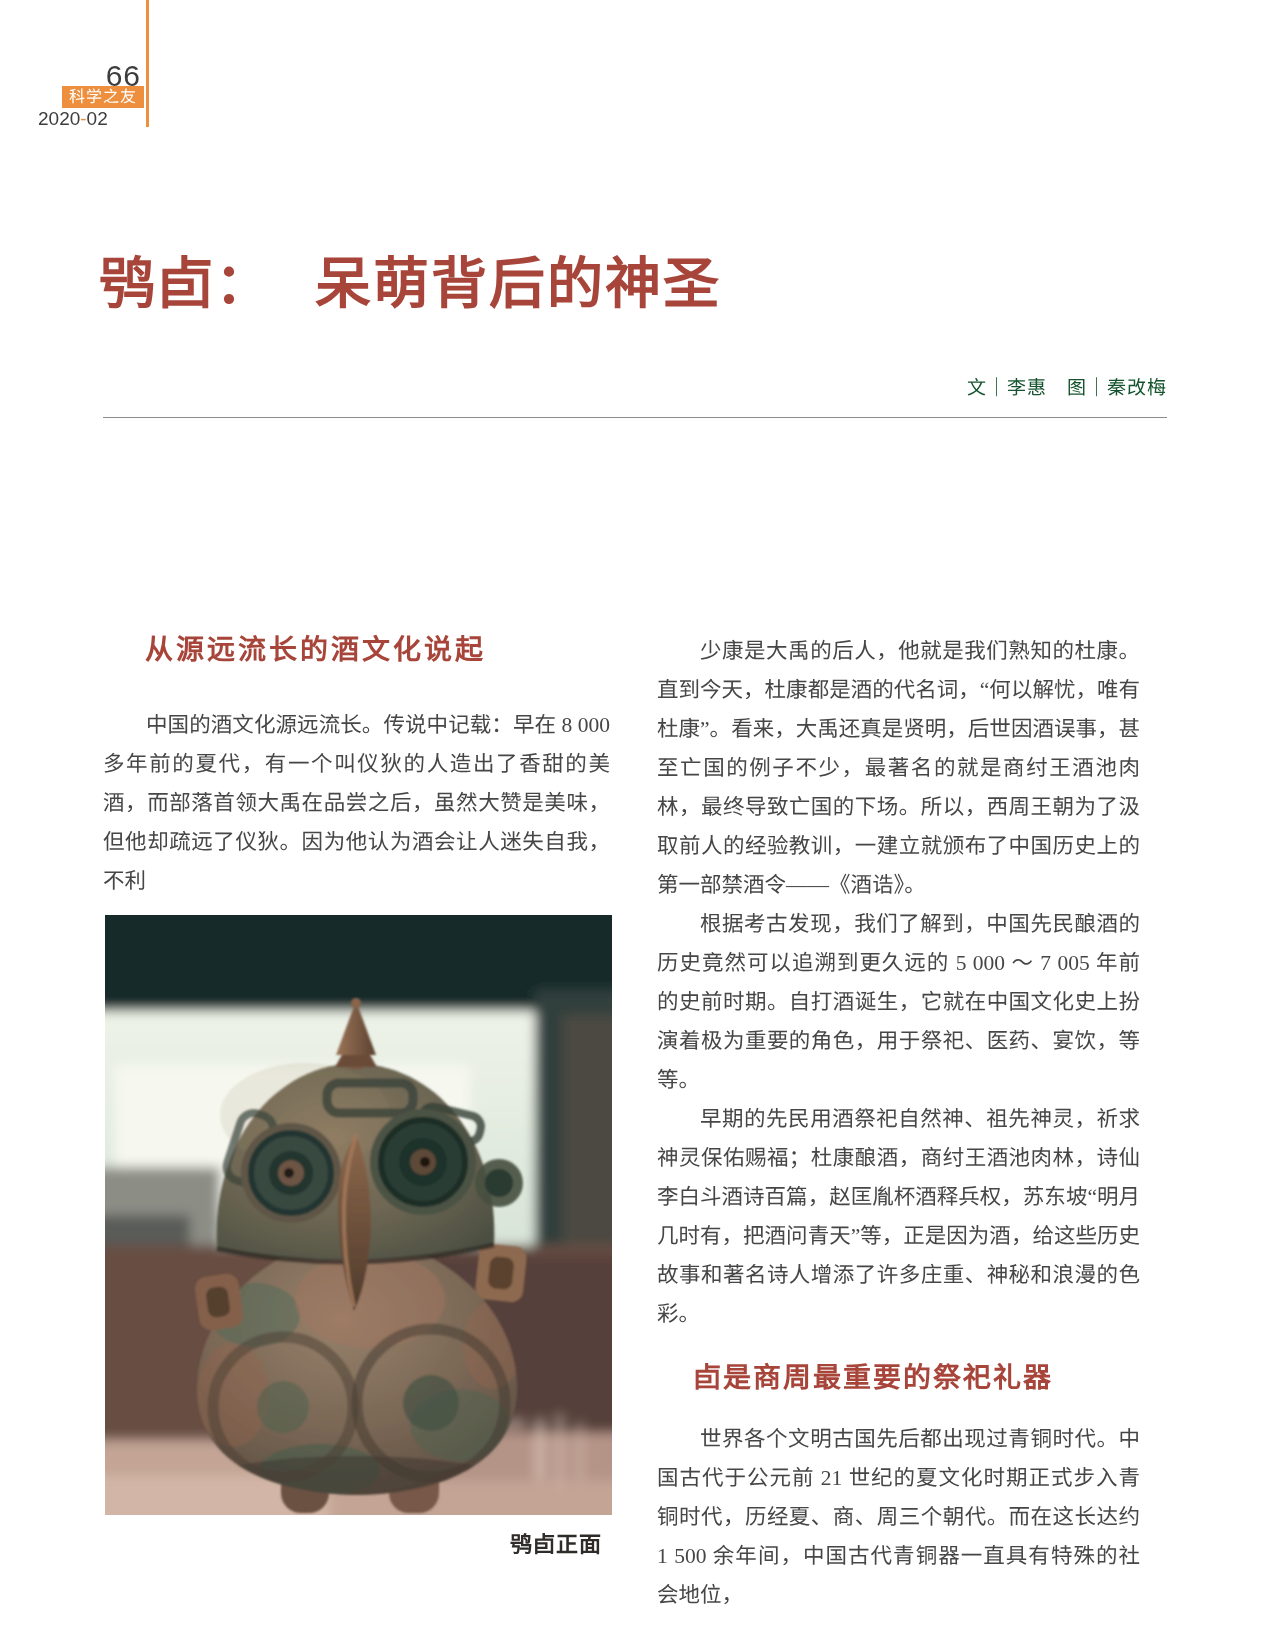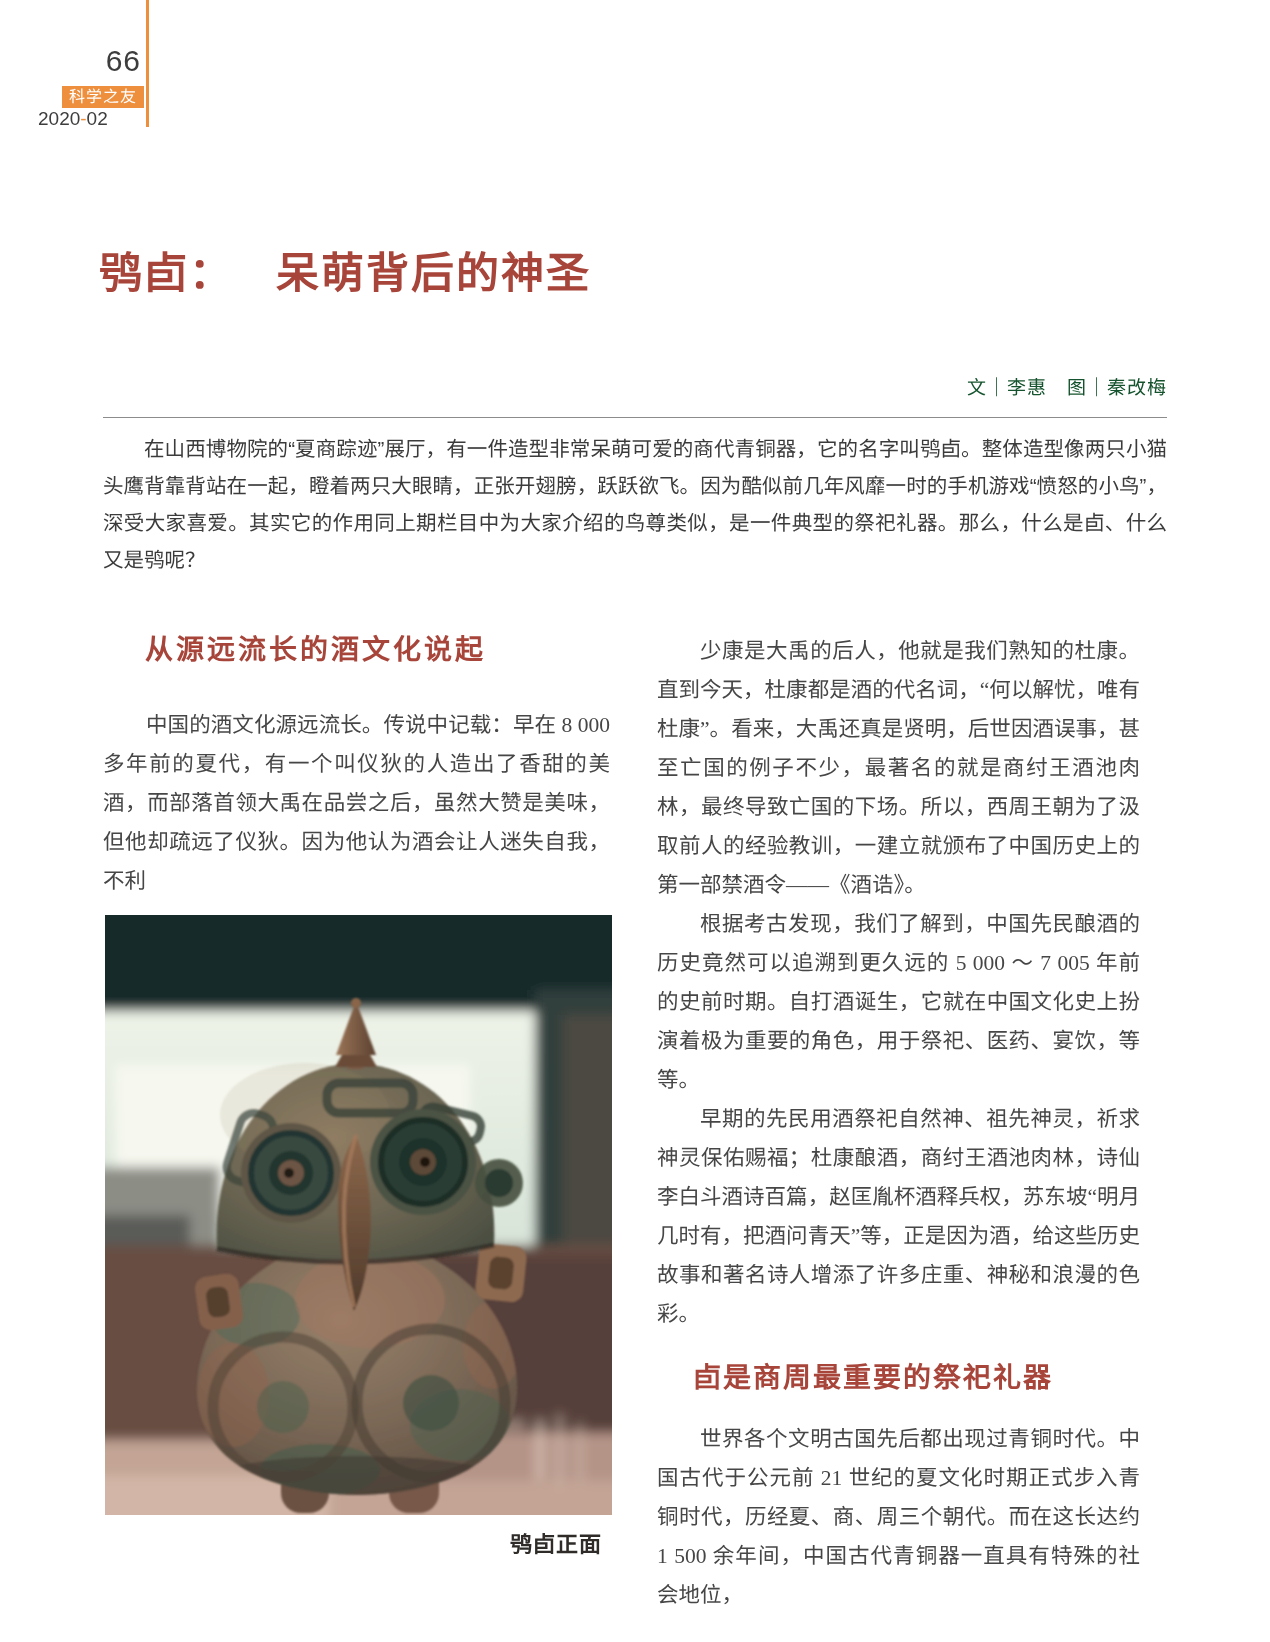--- a/index.html
+++ b/index.html
@@ -2,31 +2,31 @@
 <html lang="zh-CN" style="--accent-orange: #ee8f3e; --title-red: #a8453a; --body-text: #464646; --intro-text: #3b3b3b;"><head>
 <meta charset="utf-8">
 <style>
   html,body{margin:0;padding:0;background:#ffffff;}
   .page{
     position:relative;width:1270px;height:1642px;background:#ffffff;overflow:hidden;
     font-family:"Liberation Serif",serif;
   }
   
   .vline{position:absolute;left:146px;top:0;width:3px;height:127px;background:var(--accent-orange,#ee8f3e);}
-  .pagenum{position:absolute;left:40px;top:44px;width:101px;text-align:right;
+  .pagenum{position:absolute;left:40px;top:59px;width:101px;text-align:right;
     font-family:"Liberation Sans",sans-serif;font-size:30px;color:#3d3d3d;letter-spacing:1px;}
   .badge{position:absolute;left:62px;top:86px;width:82px;height:22px;
     background:var(--accent-orange,#ee8f3e);color:#ffffff;font-family:"Liberation Sans",sans-serif;
     font-size:16px;line-height:22px;text-align:center;letter-spacing:1px;}
   .issue{position:absolute;left:38px;top:108px;width:105px;text-align:left;
     font-family:"Liberation Sans",sans-serif;font-size:19px;color:#3d3d3d;}
   .issue .orange{color:var(--accent-orange,#ee8f3e);}
   
   .title{position:absolute;left:99px;top:238px;margin:0;white-space:nowrap;
-    font-family:"Liberation Sans",sans-serif;font-weight:900;font-size:43px;
+    font-family:"Liberation Sans",sans-serif;font-weight:900;font-size:56px;
     color:var(--title-red,#a8453a);letter-spacing:2px;}
   .title .title-main{margin-left:42px;}
   .byline{position:absolute;top:372px;right:103px;
     font-family:"Liberation Sans",sans-serif;font-size:19px;color:#14532d;letter-spacing:1px;}
   .rule{position:absolute;left:103px;top:417px;width:1064px;height:1px;background:#8c8c8c;}
   
   .intro{position:absolute;left:103px;top:430px;width:1064px;margin:0;
     font-family:"Liberation Sans",sans-serif;font-size:20.5px;line-height:37px;
     color:#3b3b3b;text-align:justify;text-indent:2em;}
   
@@ -52,21 +52,20 @@
 <div class="page">
 
   <div class="vline"></div>
   <div class="pagenum">66</div>
   <div class="badge">科学之友</div>
   <div class="issue"><span>2020</span><span class="orange">-</span><span>02</span></div>
 
   <h1 class="title"><span>鸮卣：</span><span class="title-main">呆萌背后的神圣</span></h1>
   <div class="byline">文｜李惠　图｜秦改梅</div>
   <div class="rule"></div>
-  <p class="intro">在山西博物院的“夏商踪迹”展厅，有一件造型非常呆萌可爱的商代青铜器，它的名字叫鸮卣。整体造型像两只小猫头鹰背靠背站在一起，瞪着两只大眼睛，正张开翅膀，跃跃欲飞。因为酷似前几年风靡一时的手机游戏“愤怒的小鸟”，深受大家喜爱。其实它的作用同上期栏目中为大家介绍的鸟尊类似，是一件典型的祭祀礼器。那么，什么是卣、什么又是鸮呢？</p>
 
   <div class="col-left">
     <h2>从源远流长的酒文化说起</h2>
     <p class="body">中国的酒文化源远流长。传说中记载：早在 8 000 多年前的夏代，有一个叫仪狄的人造出了香甜的美酒，而部落首领大禹在品尝之后，虽然大赞是美味，但他却疏远了仪狄。因为他认为酒会让人迷失自我，不利</p>
   </div>
 
   <figure class="photo">
     <svg viewBox="0 0 507 600" preserveAspectRatio="none" aria-hidden="true">
       <defs>
         <linearGradient id="winG" x1="0" y1="0" x2="0" y2="1">

